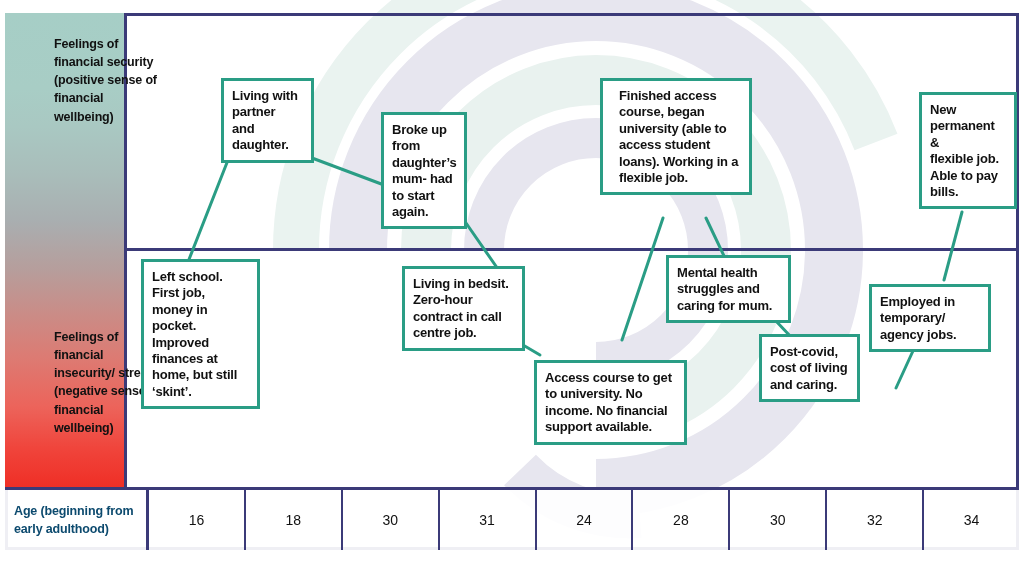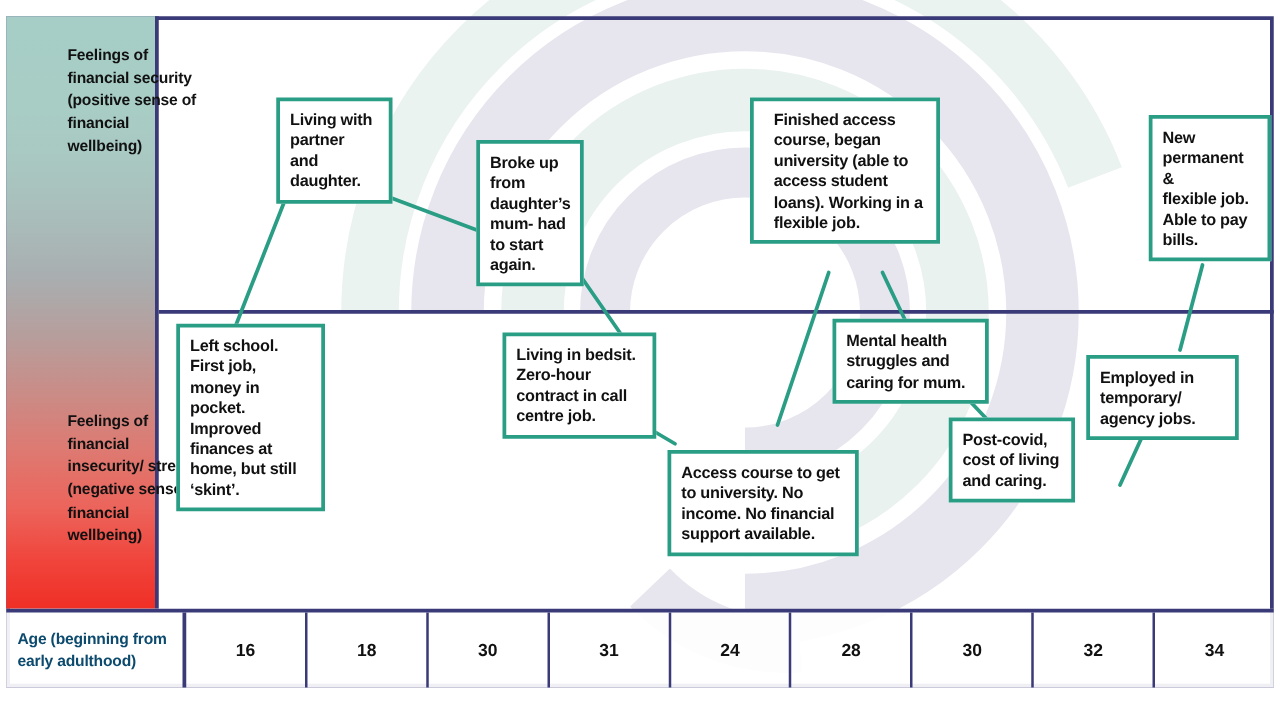--- a/index.html
+++ b/index.html
@@ -123,21 +123,21 @@
     display: flex;
   }
   .age-cell {
     flex: 1;
     box-sizing: border-box;
     border-right: 2px solid #3b3a78;
     display: flex;
     align-items: center;
     justify-content: center;
     font-size: 14px;
-    font-weight: bold;
+    font-weight: normal;
     color: #111111;
   }
   .age-cell:last-child { border-right: none; }
 
   
   #connectors {
     position: absolute;
     left: 0; top: 0;
     width: 1024px; height: 576px;
     z-index: 4;

